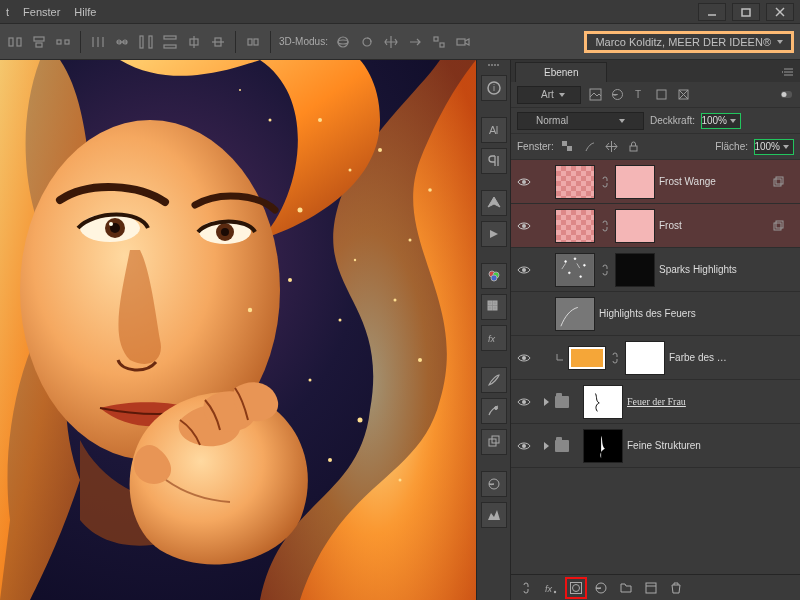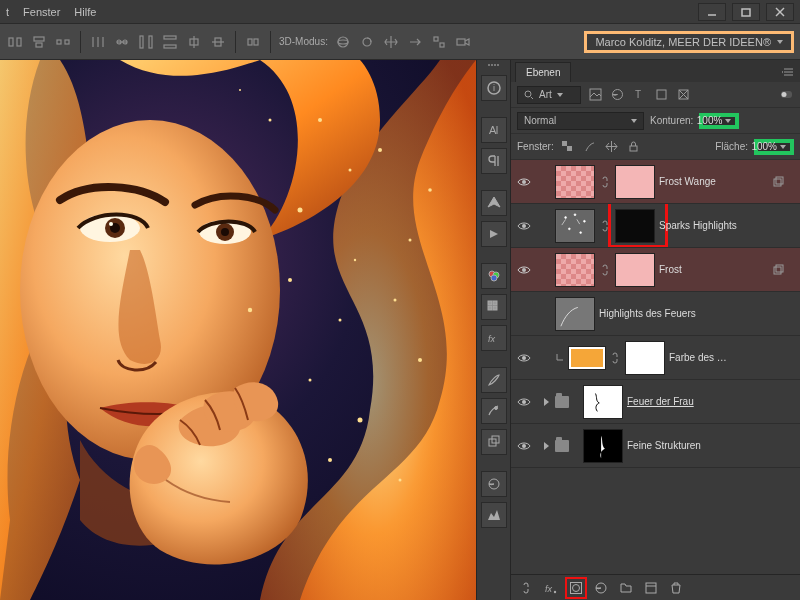--- a/index.html
+++ b/index.html
@@ -32,29 +32,29 @@
 .panel-strip { width: 34px; background: #3a3a3a; border-left: 1px solid #252525; display: flex; flex-direction: column; align-items: center; padding-top: 4px; gap: 5px; }
 .strip-grip { width: 28px; height: 6px; display:flex; justify-content:center; gap:1px; }
 .strip-grip i { width:2px; height:2px; background:#777; }
 .strip-icon { width: 26px; height: 26px; background: #454545; border: 1px solid #2a2a2a; display: flex; align-items: center; justify-content: center; cursor: pointer; }
 .strip-icon svg { width: 16px; height: 16px; fill: #aaa; stroke: #aaa; }
 .strip-gap { height: 6px; }
 
 
 .panel { width: 290px; background: #3a3a3a; border-left: 1px solid #252525; display: flex; flex-direction: column; }
 .panel-tabrow { height: 22px; background: #333; display: flex; align-items: flex-end; position: relative; }
-.panel-tab { height: 20px; padding: 0 10px; background: #3a3a3a; color: #ddd; font-size: 10px; display: flex; align-items: center; border: 1px solid #252525; border-bottom: none; margin-left: 4px; }
+.panel-tab { height: 20px; padding: 0 28px; background: #3a3a3a; color: #ddd; font-size: 10px; display: flex; align-items: center; border: 1px solid #252525; border-bottom: none; margin-left: 4px; }
 .panel-menu { position: absolute; right: 4px; top: 4px; cursor: pointer; }
 
 .panel-row { height: 26px; display: flex; align-items: center; padding: 0 6px; gap: 6px; border-bottom: 1px solid #2f2f2f; }
-.dd { background: #2f2f2f; border: 1px solid #222; height: 18px; display: flex; align-items: center; padding: 0 6px; font-size: 10px; gap: 5px; cursor: pointer; color:#bbb; }
+.dd { background: #2f2f2f; border: 1px solid #222; height: 18px; display: flex; align-items: center; padding: 0 18px; font-size: 10px; gap: 5px; cursor: pointer; color:#bbb; }
 .dd .tri { width: 0; height: 0; border-left: 3px solid transparent; border-right: 3px solid transparent; border-top: 4px solid #aaa; }
 .mini-icon { width: 16px; height: 16px; display:flex; align-items:center; justify-content:center; cursor:pointer; }
 .mini-icon svg { width: 13px; height: 13px; fill:#999; stroke:#999; }
-.val-field { background:#2d2d2d; border:4px solid #22c55e; height:16px; width:40px; color:#ddd; font-size:10px; padding:0 4px; display:flex; align-items:center; justify-content:flex-end; gap:3px;}
+.val-field { background:#2d2d2d; border:1px solid #22c55e; height:16px; width:40px; color:#ddd; font-size:10px; padding:0 4px; display:flex; align-items:center; justify-content:flex-end; gap:3px;}
 .val-field .tri { width:0;height:0;border-left:3px solid transparent;border-right:3px solid transparent;border-top:4px solid #aaa;}
 .lbl { font-size:10px; color:#bbb; }
 
 
 .layers { flex: 1; overflow-y: auto; }
 .layer { display: flex; align-items: center; height: 44px; border-bottom: 1px solid #2d2d2d; padding-right: 14px; gap: 4px; position:relative;}
 .layer.sel { background: #5a3838; }
 .vis { width: 26px; display: flex; align-items: center; justify-content: center; cursor: pointer; }
 .vis svg { width: 14px; height: 10px; fill:#bbb; }
 .arrow-sp { width: 10px; display:flex; align-items:center; justify-content:center;}
@@ -65,21 +65,21 @@
 .thumb.checker { background: repeating-conic-gradient(#555 0 25%, #777 0 50%) 0 0/10px 10px; }
 .thumb.pink { background:#f4b6b6; }
 .thumb.pinkch { background: repeating-conic-gradient(#d88 0 25%, #eaa 0 50%) 0 0/10px 10px; }
 .thumb.dark { background:#0a0a0a; }
 .thumb.white { background:#fff; }
 .thumb.orange { background:#f5a638; border:2px solid #fff; outline:1px solid #222; width:36px; height:22px;}
 .thumb.grey { background:#888;}
 .link-ic { width:12px; display:flex; align-items:center; justify-content:center;}
 .link-ic svg { width:10px; height:14px; stroke:#999; fill:none;}
 .layer-name { font-size: 10px; color: #ddd; flex: 1; white-space: nowrap; overflow: hidden; text-overflow: ellipsis;}
-.layer-name.u { text-decoration: underline;}
+.layer-name.u { text-decoration: underline; font-family: Liberation Serif, serif;}
 .dup-ic { width:14px; height:14px; cursor:pointer;}
 .dup-ic svg{width:13px;height:13px;fill:none;stroke:#999;}
 
 .highlight-box { position:absolute; border:3px solid #e11; pointer-events:none;}
 .hand-cursor { position:absolute; width:16px; height:20px;}
 .hand-cursor svg { fill:#fff; stroke:#000; stroke-width:.6;}
 
 
 .layers-bottom { height: 26px; border-top: 1px solid #252525; display:flex; align-items:center; padding:0 6px; gap:7px; background:#3a3a3a;}
 .lb-icon { width:18px; height:18px; display:flex; align-items:center; justify-content:center; cursor:pointer;}
@@ -466,21 +466,21 @@
           </svg>
         </div>
     </div>
 
     <div class="panel-row">
       <div class="dd" style="width:127px">
           <span>Normal</span>
           <span class="spacer"></span>
           <span class="tri"></span>
         </div>
-      <span class="lbl">Konturen:</span>
+      <span class="lbl">Deckkraft:</span>
       <div class="val-field">
           <span>100%</span>
           <span class="tri"></span>
         </div>
     </div>
 
     <div class="panel-row">
       <span class="lbl">Fenster:</span>
       <div class="mini-icon">
           <svg viewBox="0 0 13 13">
@@ -530,20 +530,42 @@
           </div>
         <div class="arrow-sp"></div>
         <div class="thumb pinkch"></div>
         <div class="link-ic">
             <svg viewBox="0 0 10 14">
               <path d="M3 4a2 2 0 0 1 4 0v2M3 10a2 2 0 0 0 4 0V8"></path>
             </svg>
           </div>
         <div class="thumb pink"></div>
         <span class="layer-name">Frost Wange</span>
+        <div class="dup-ic"><svg viewBox="0 0 13 13">
+              <rect x="2" y="4" width="7" height="7"></rect>
+              <rect x="4" y="2" width="7" height="7"></rect>
+            </svg></div>
+      </div>
+
+      <div class="layer sel">
+        <div class="vis">
+            <svg viewBox="0 0 14 10">
+              <path d="M1 5c2-4 10-4 12 0-2 4-10 4-12 0z" fill="none" stroke="#ccc"></path>
+              <circle cx="7" cy="5" r="2"></circle>
+            </svg>
+          </div>
+        <div class="arrow-sp"></div>
+        <div class="thumb pinkch"></div>
+        <div class="link-ic">
+            <svg viewBox="0 0 10 14">
+              <path d="M3 4a2 2 0 0 1 4 0v2M3 10a2 2 0 0 0 4 0V8"></path>
+            </svg>
+          </div>
+        <div class="thumb pink"></div>
+        <span class="layer-name">Frost</span>
         <div class="dup-ic"><svg viewBox="0 0 13 13">
               <rect x="2" y="4" width="7" height="7"></rect>
               <rect x="4" y="2" width="7" height="7"></rect>
             </svg></div>
       </div>
 
       <div class="layer">
         <div class="vis">
             <svg viewBox="0 0 14 10">
               <path d="M1 5c2-4 10-4 12 0-2 4-10 4-12 0z" fill="none" stroke="#bbb"></path>
@@ -564,42 +586,20 @@
             </svg></div>
         <div class="link-ic">
             <svg viewBox="0 0 10 14">
               <path d="M3 4a2 2 0 0 1 4 0v2M3 10a2 2 0 0 0 4 0V8"></path>
             </svg>
           </div>
         <div class="thumb dark"></div>
         <span class="layer-name">Sparks Highlights</span>
       </div>
 
-      <div class="layer sel">
-        <div class="vis">
-            <svg viewBox="0 0 14 10">
-              <path d="M1 5c2-4 10-4 12 0-2 4-10 4-12 0z" fill="none" stroke="#ccc"></path>
-              <circle cx="7" cy="5" r="2"></circle>
-            </svg>
-          </div>
-        <div class="arrow-sp"></div>
-        <div class="thumb pinkch"></div>
-        <div class="link-ic">
-            <svg viewBox="0 0 10 14">
-              <path d="M3 4a2 2 0 0 1 4 0v2M3 10a2 2 0 0 0 4 0V8"></path>
-            </svg>
-          </div>
-        <div class="thumb pink"></div>
-        <span class="layer-name">Frost</span>
-        <div class="dup-ic"><svg viewBox="0 0 13 13">
-              <rect x="2" y="4" width="7" height="7"></rect>
-              <rect x="4" y="2" width="7" height="7"></rect>
-            </svg></div>
-      </div>
-
       <div class="layer">
         <div class="vis"></div>
         <div class="arrow-sp"></div>
         <div class="thumb grey"><svg width="100%" height="100%" viewBox="0 0 40 34">
               <rect width="40" height="34" fill="#777"></rect>
               <path d="M5 30c4-10 10-18 18-20" stroke="#ddd" fill="none"></path>
             </svg></div>
         <span class="layer-name">Highlights des Feuers</span>
       </div>
 

